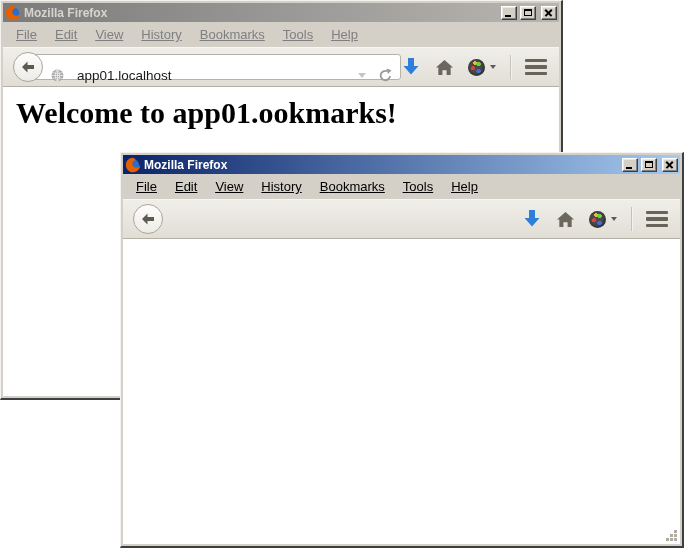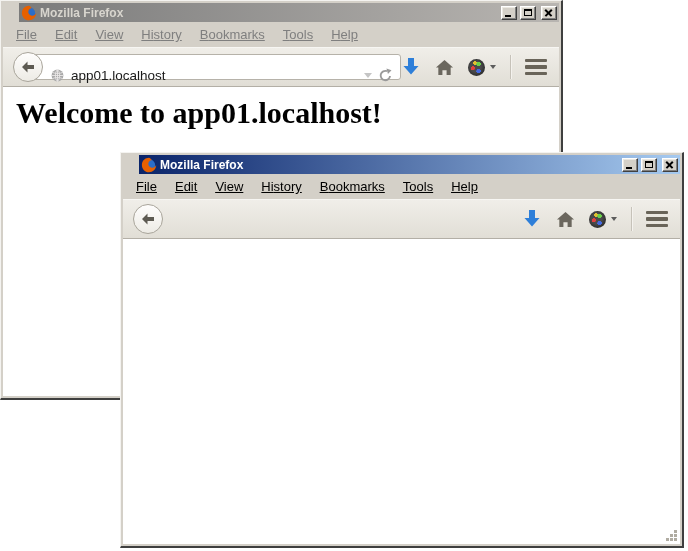--- a/index.html
+++ b/index.html
@@ -8,21 +8,21 @@
 
   
   .win{position:absolute;box-sizing:border-box;background:#d4d0c8;
        border-style:solid;border-width:1px 2px 2px 1px;
        border-color:#f4f3f0 #3f3f3f #3f3f3f #f4f3f0;
        padding:2px;display:flex;flex-direction:column;}
   #win1{left:0;top:0;width:563px;height:400px;z-index:1;}
   #win2{left:120px;top:152px;width:564px;height:396px;z-index:10;}
 
   
-  .titlebar{flex:0 0 19px;height:19px;display:flex;align-items:center;gap:3px;padding:0 2px;margin-left:16px;}
+  .titlebar{flex:0 0 19px;height:19px;display:flex;align-items:center;gap:3px;padding:0 2px;}
   .win.active   .titlebar{background:linear-gradient(90deg,#0a246a,#a6caf0);}
   .win.inactive .titlebar{background:linear-gradient(90deg,#7b7b7b,#b8b5b1);}
   .title{flex:1;font-size:12px;font-weight:bold;color:#ffffff;white-space:nowrap;overflow:hidden;}
   .win.inactive .title{color:#d8d5ce;}
   .appicon{width:16px;height:16px;flex:0 0 16px;}
 
   .winbtn{width:16px;height:14px;flex:0 0 16px;background:#d4d0c8;position:relative;
           border:1px solid;border-color:#ffffff #404040 #404040 #ffffff;
           box-shadow:inset -1px -1px 0 #808080, inset 1px 1px 0 #ece9e2;
           padding:0;box-sizing:border-box;cursor:default;}
@@ -44,21 +44,21 @@
 
   
   .toolbar{flex:0 0 38px;height:38px;display:flex;align-items:center;padding:0 10px;
            background:linear-gradient(#f0eee9,#e1ded6);
            border-top:1px solid #f7f6f3;border-bottom:1px solid #b3afa6;}
   .backbtn{width:30px;height:30px;flex:0 0 30px;border-radius:50%;box-sizing:border-box;
            background:linear-gradient(#fefdfc,#edebe5);border:1px solid #a9a59b;
            display:flex;align-items:center;justify-content:center;z-index:2;}
   .urlbar{width:377px;height:26px;box-sizing:border-box;margin-left:-15px;
           background:#fff;border:1px solid #b6b2a9;border-radius:3px;
-          display:flex;align-items:center;gap:6px;padding:16px 7px 0 21px;}
+          display:flex;align-items:center;gap:12px;padding:16px 7px 0 21px;}
   .urltext{flex:1;font-size:13.5px;color:#1a1a1a;white-space:nowrap;overflow:hidden;}
   .tri-down{width:0;height:0;border-left:4px solid transparent;border-right:4px solid transparent;
             border-top:5px solid #c5c5c5;}
   .tool-icons{flex:1;display:flex;align-items:center;justify-content:flex-end;gap:14px;padding-right:2px;}
   .sphere{width:17px;height:17px;border-radius:50%;
           background:
             radial-gradient(circle at 62% 30%, #6ad04a 0 13%, transparent 14%),
             radial-gradient(circle at 28% 55%, #e04040 0 13%, transparent 14%),
             radial-gradient(circle at 62% 72%, #4468e0 0 13%, transparent 14%),
             radial-gradient(circle at 42% 24%, #e0c030 0 11%, transparent 12%),
@@ -147,21 +147,21 @@
       <span class="vsep"></span>
       <span class="burger">
         <span></span>
           <span></span>
           <span></span>
       </span>
     </div>
   </div>
 
   <div class="content">
-    <h1>Welcome to app01.localhost!</h1>
+    <h1>Welcome to app01.ookmarks!</h1>
   </div>
 </div>
 
 <div class="win active" id="win2">
   <div class="titlebar">
     <svg class="appicon" viewBox="0 0 16 16">
       <circle cx="8" cy="8.3" r="6.2" fill="#2b6dc9"></circle>
       <path d="M8 .8 C4.2 .8 1.2 3.6 .9 7.4 C.6 11.6 3.8 15.2 8 15.2 C11.9 15.2 15.1 12.2 15.2 8.2 C14.2 10.2 12.1 11.1 10.1 10.5 C8.1 9.9 6.9 8 7.4 6 C7.8 4.4 9.1 3.3 10.7 3.2 C10 1.7 8.9 .9 8 .8 Z" fill="#e66000"></path>
     </svg>
     <span class="title">Mozilla Firefox</span>

